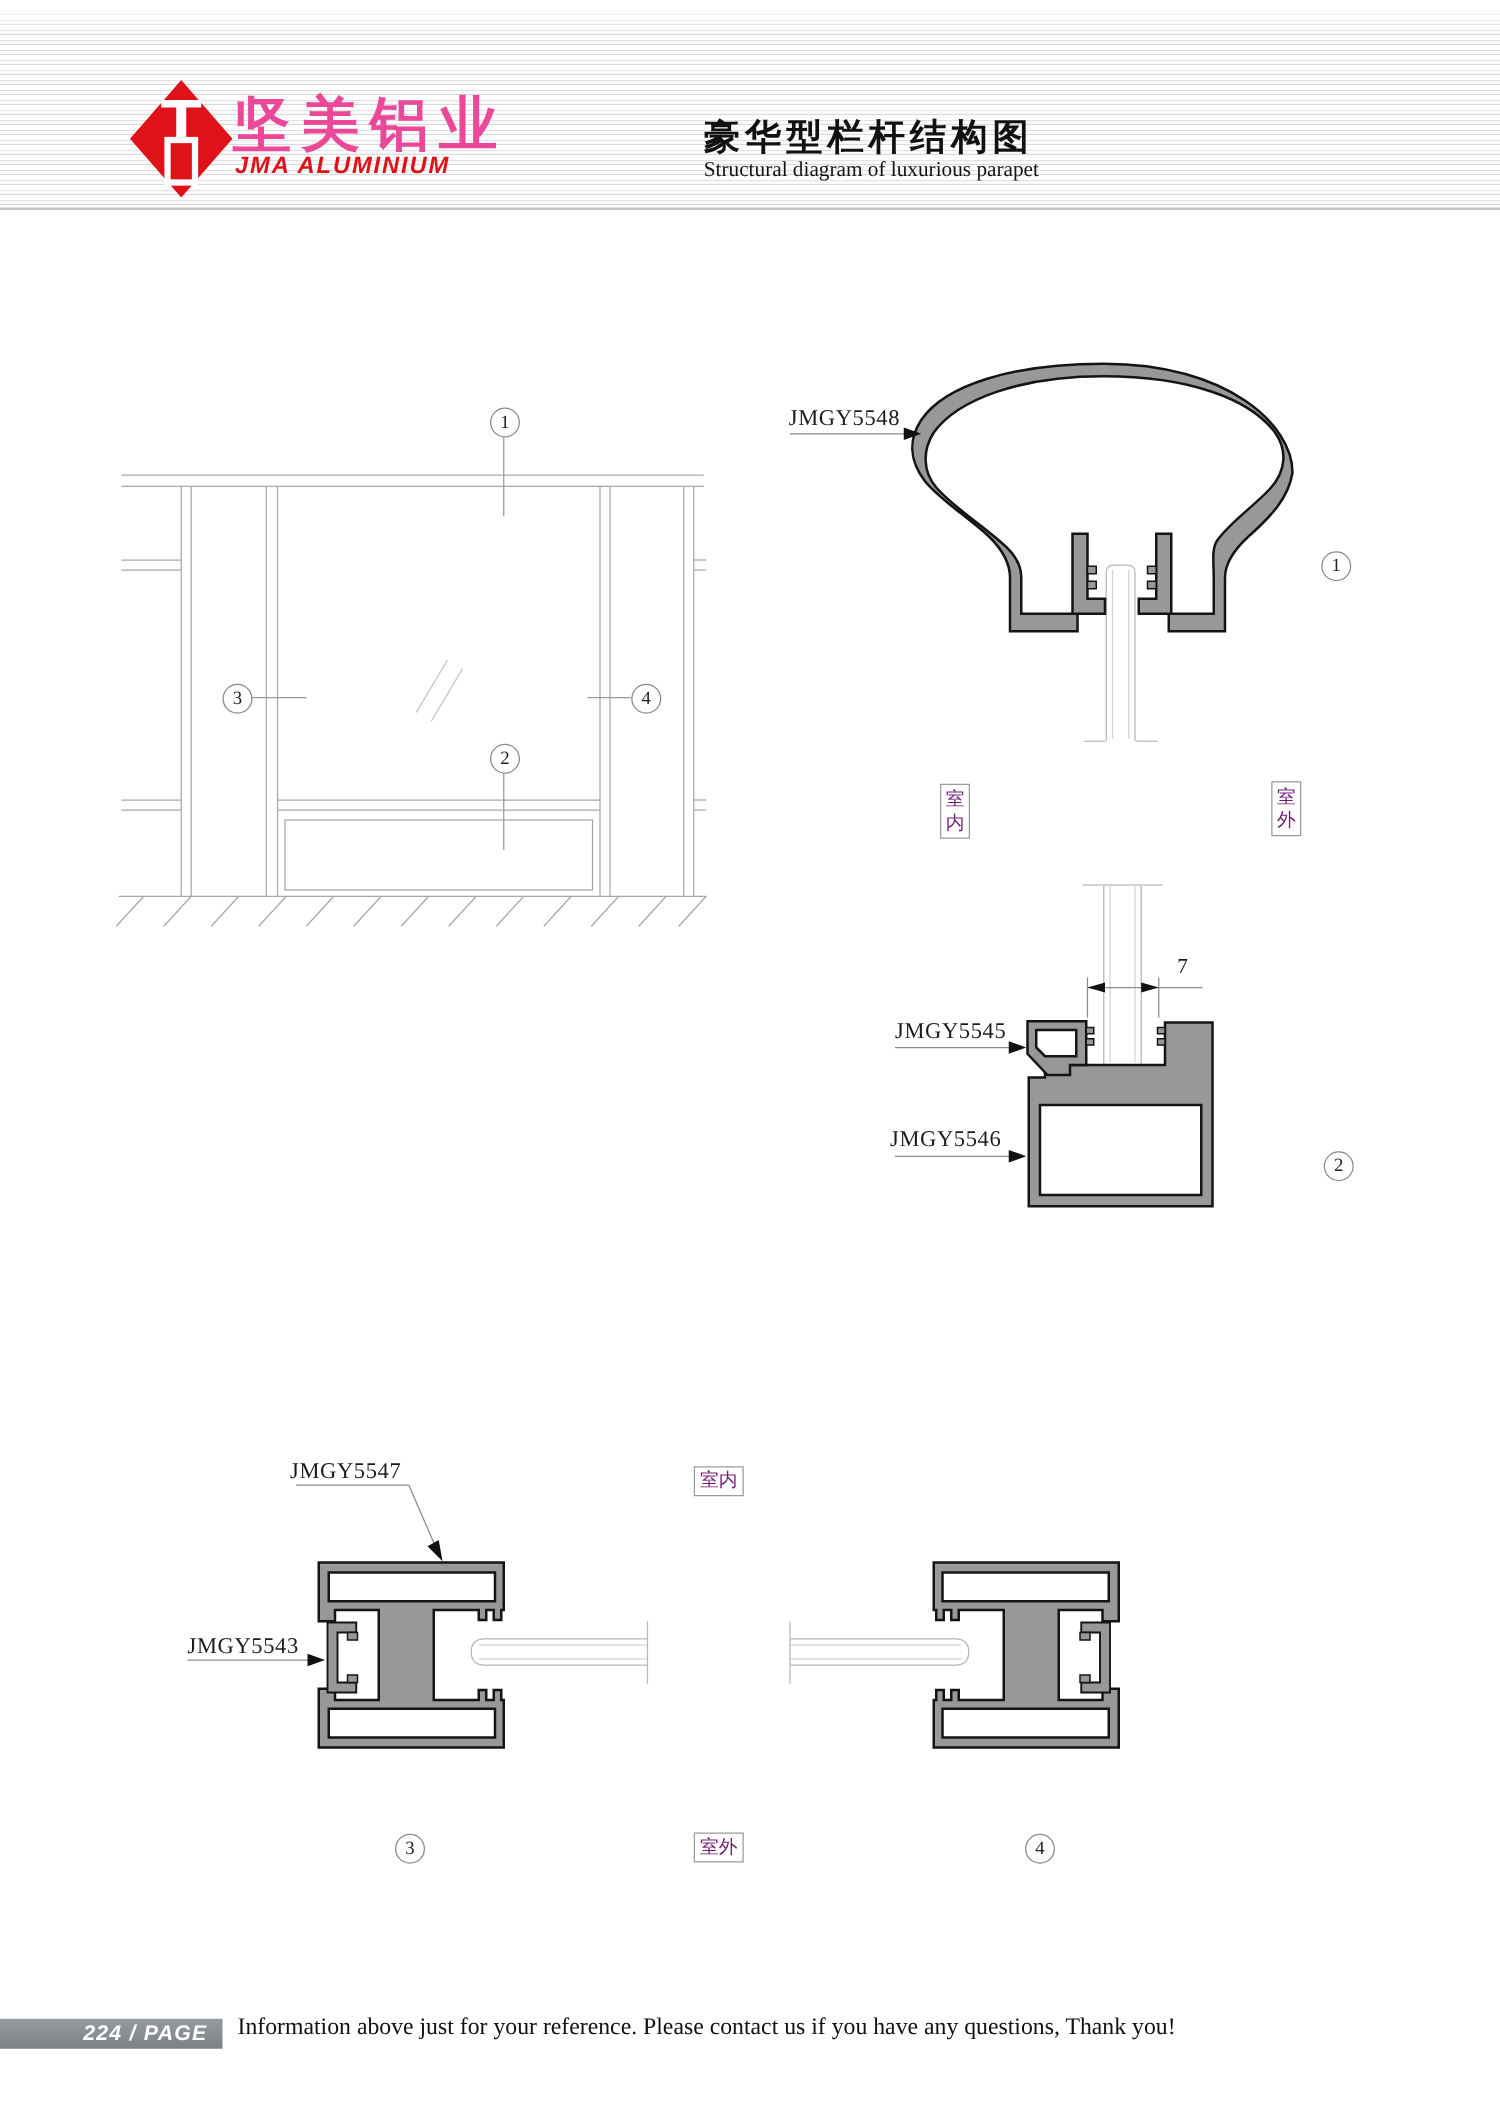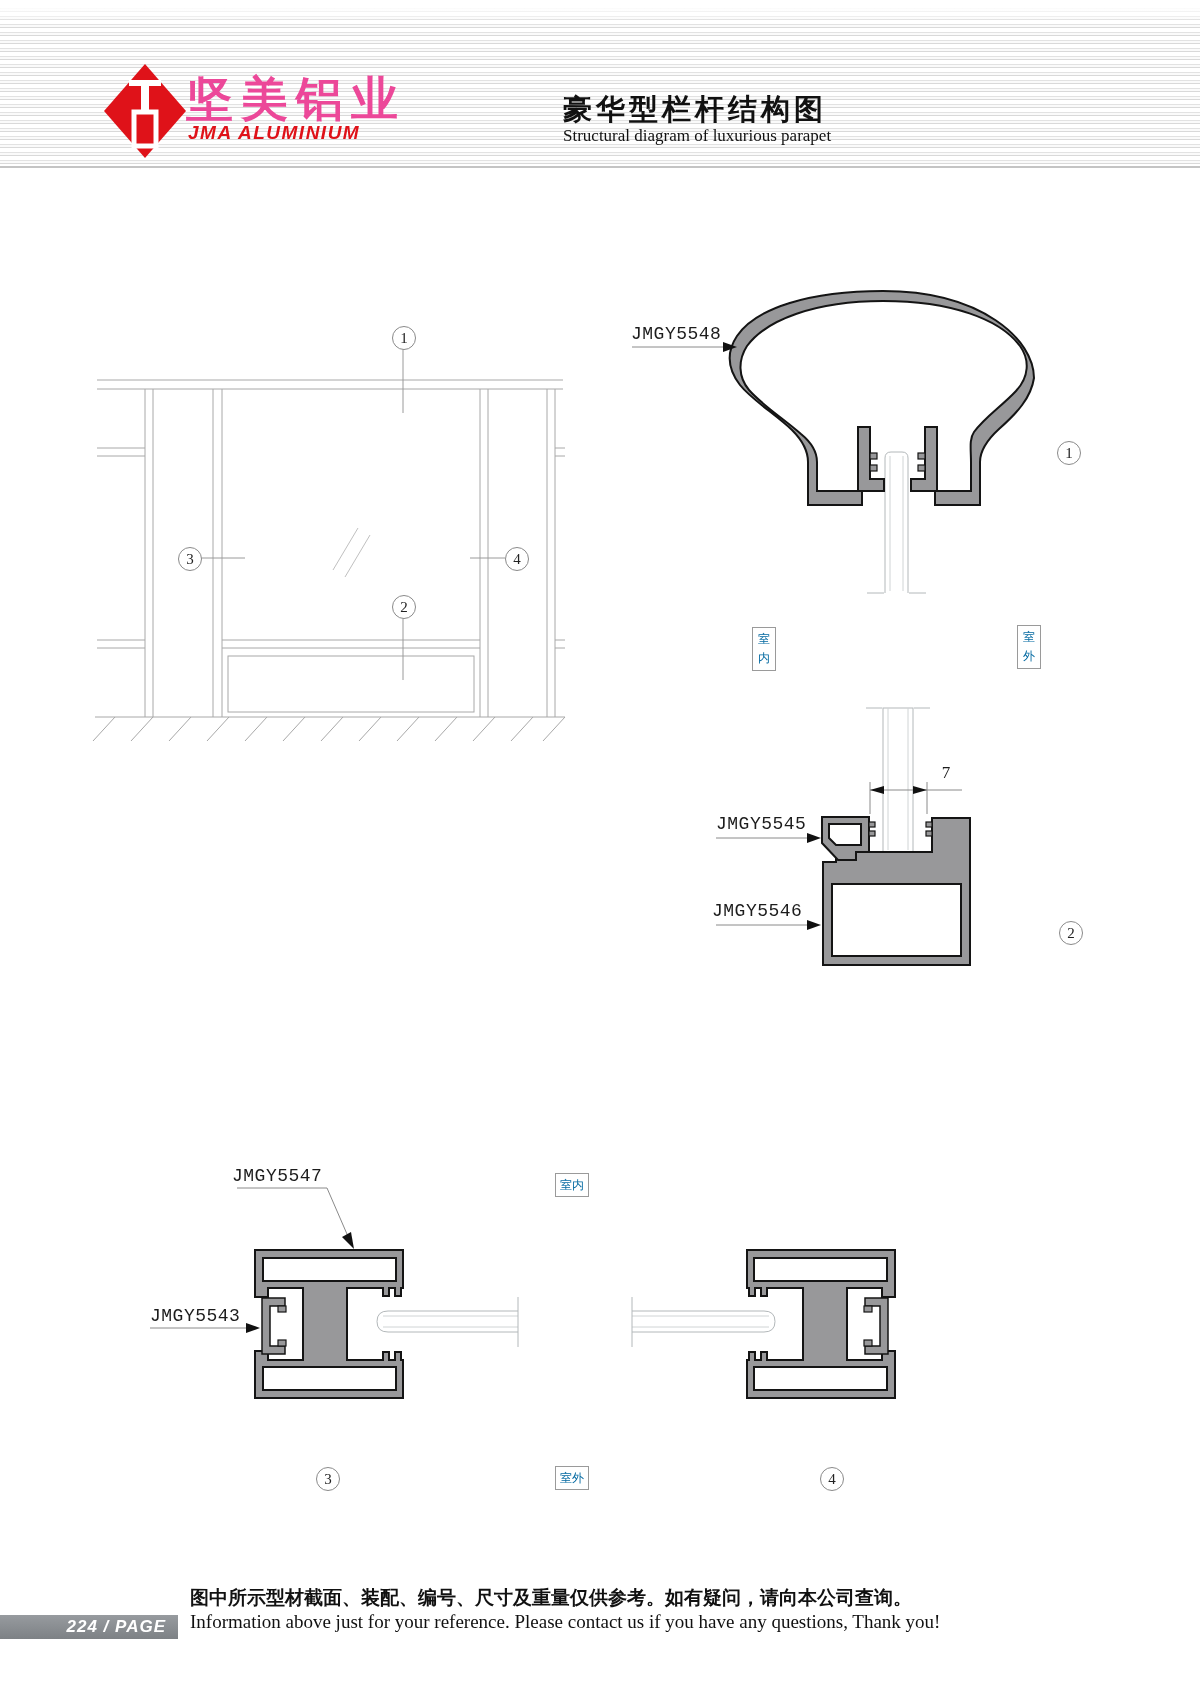--- a/index.html
+++ b/index.html
@@ -19,29 +19,29 @@
     color:#ec4899;letter-spacing:8px;white-space:nowrap;}
   .logo-en{position:absolute;left:188px;top:122px;font-size:19px;font-weight:bold;
     font-style:italic;color:#df1219;letter-spacing:1.5px;white-space:nowrap;}
   .title-cn{position:absolute;left:563px;top:90px;font-size:29px;font-weight:bold;
     color:#111;letter-spacing:4px;white-space:nowrap;}
   .title-en{position:absolute;left:563px;top:126px;font-size:17px;
     font-family:"Liberation Serif",serif;color:#111;white-space:nowrap;}
 
   
   .drawing-svg{position:absolute;left:0;top:0;}
-  .plabel{position:absolute;font-family:Liberation Mono, monospace;font-size:18px;
+  .plabel{position:absolute;font-family:Liberation Serif, serif;font-size:18px;
     color:#1c1c1c;letter-spacing:0.5px;white-space:nowrap;}
   .dim{position:absolute;font-family:"Liberation Serif",serif;font-size:17px;color:#1c1c1c;
     width:40px;text-align:center;}
   .callout{position:absolute;width:22px;height:22px;border:1px solid #8a8a8a;border-radius:50%;
     background:#fff;font-family:"Liberation Serif",serif;font-size:15px;line-height:22px;
     text-align:center;color:#222;}
-  .locbox{position:absolute;border:1px solid #9a9a9a;background:#fff;color:#0369a1;
-    font-size:12px;text-align:center;box-sizing:border-box;}
+  .locbox{position:absolute;border:1px solid #9a9a9a;background:#fff;color:#701a75;
+    font-size:15px;text-align:center;box-sizing:border-box;}
   .locbox.v{width:24px;padding:2px 0;line-height:19px;word-break:break-all;}
   .locbox.h{height:24px;line-height:22px;padding:0 4px;white-space:nowrap;}
 
   
   .page-badge{position:absolute;left:0;top:1615px;width:178px;height:24px;
     background:linear-gradient(#979b9f,#7d8185);color:#fff;font-style:italic;font-weight:bold;
     font-size:17px;line-height:24px;text-align:right;padding-right:12px;box-sizing:border-box;
     letter-spacing:1px;}
   .note-cn{position:absolute;left:190px;top:1585px;font-size:19px;font-weight:bold;color:#111;
     white-space:nowrap;}
@@ -224,16 +224,15 @@
   <div class="locbox h" style="left:555px;top:1173px;">室内</div>
   <div class="locbox h" style="left:555px;top:1466px;">室外</div>
   <div class="callout" style="left:316px;top:1467px;">3</div>
   <div class="callout" style="left:820px;top:1467px;">4</div>
 
   <div class="page-badge">
     <span>224</span>
     <span>/</span>
     <span>PAGE</span>
   </div>
-  <div class="note-cn">图中所示型材截面、装配、编号、尺寸及重量仅供参考。如有疑问，请向本公司查询。</div>
   <div class="note-en">Information above just for your reference. Please contact us if you have any questions, Thank you!</div>
 
 </div>
 
 </body></html>

